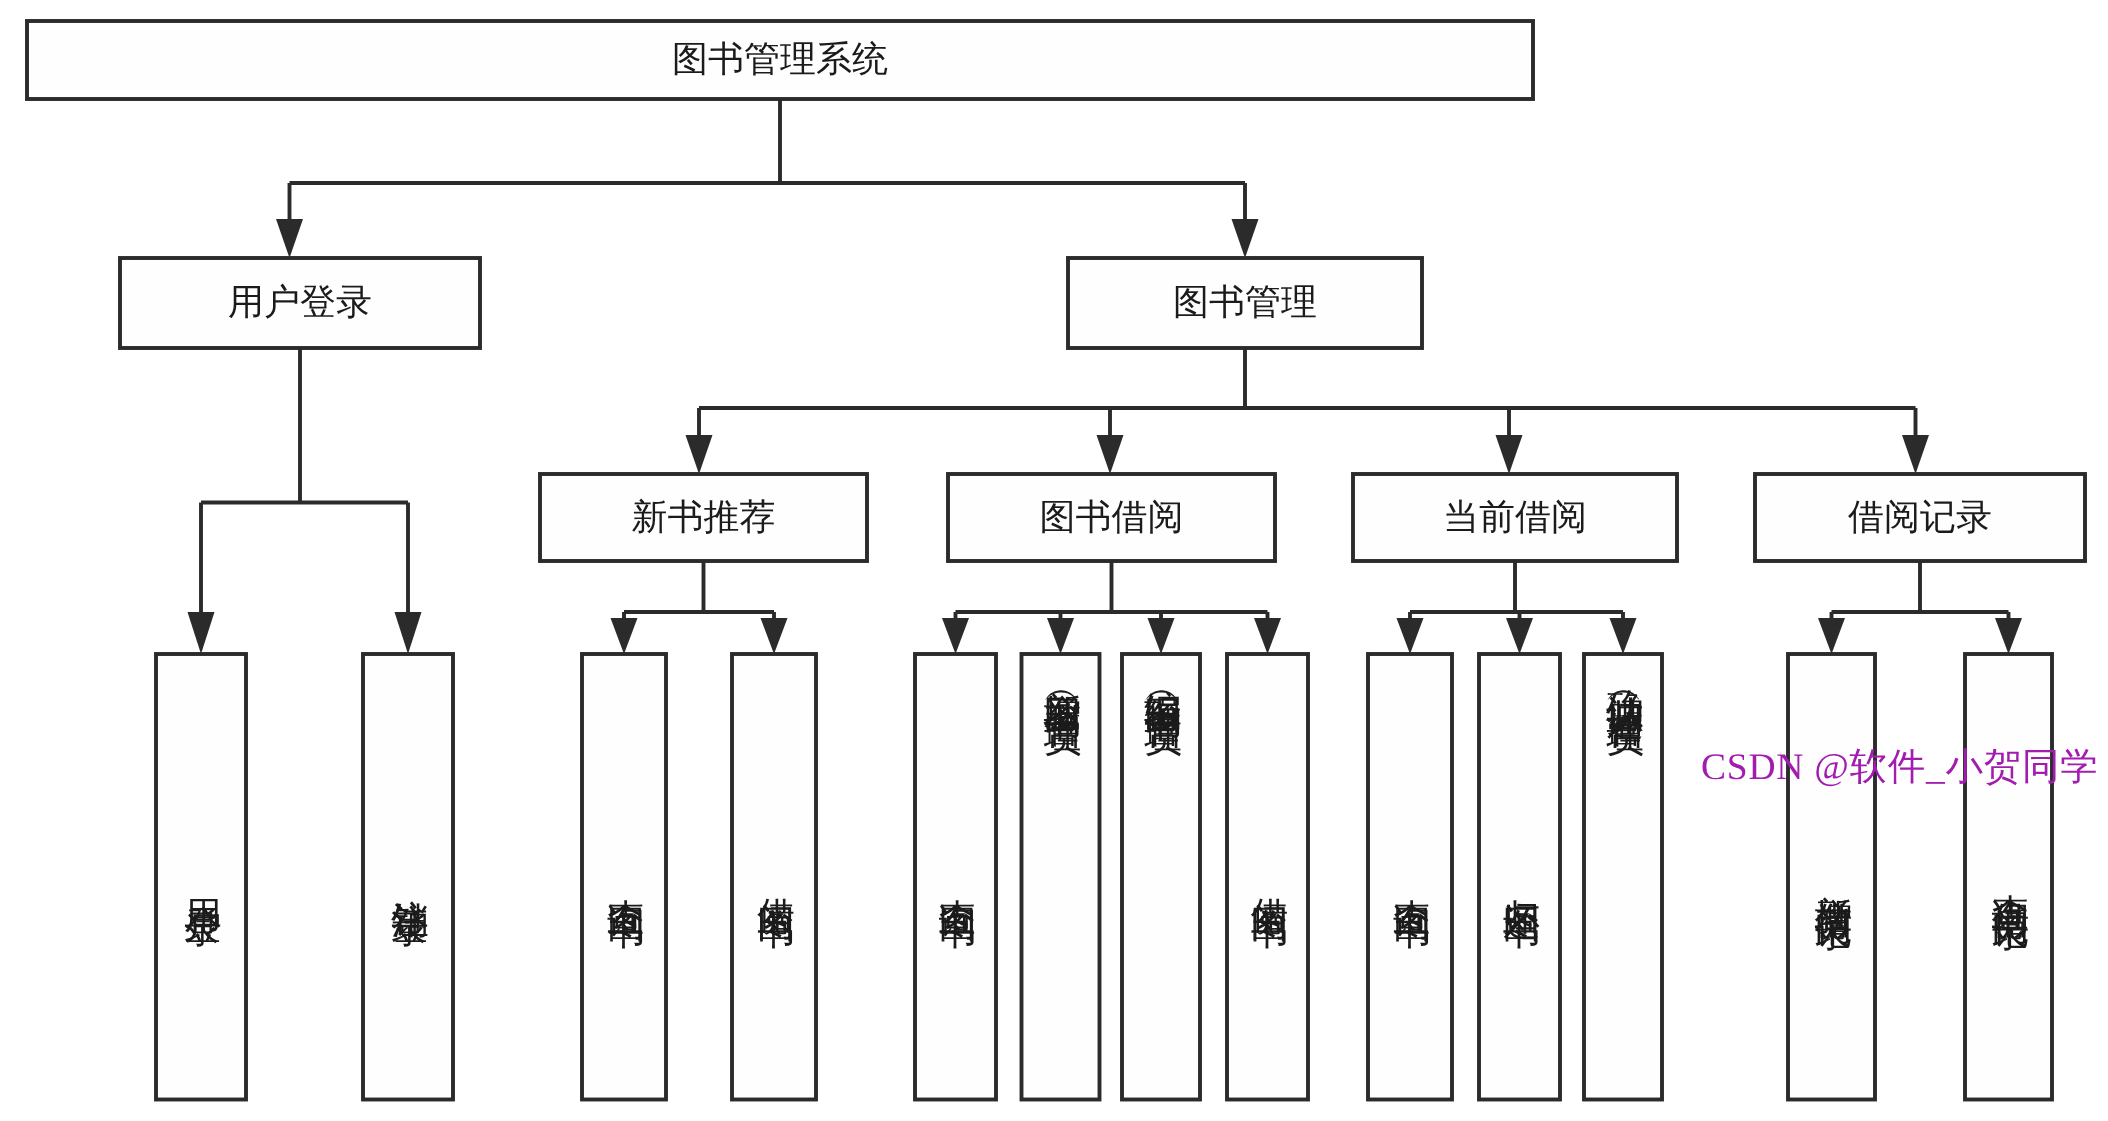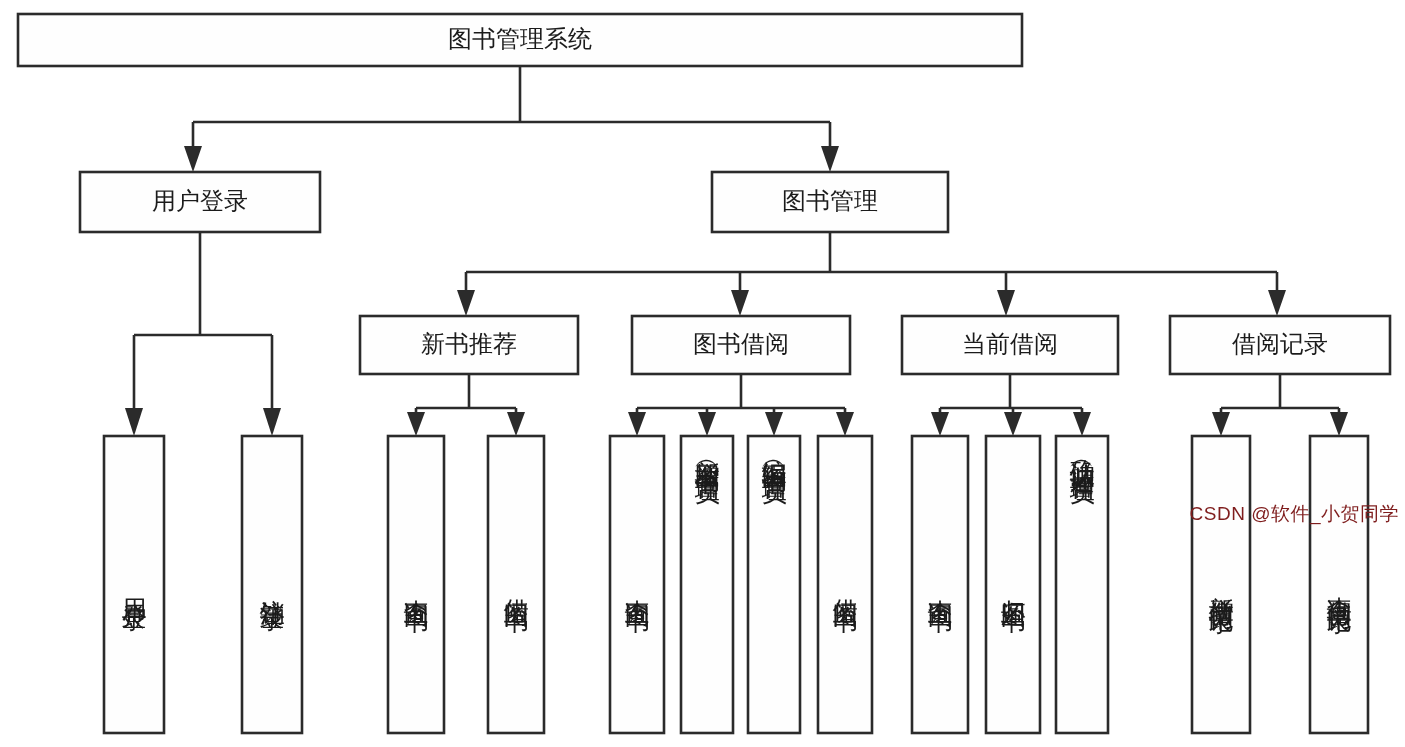--- a/index.html
+++ b/index.html
@@ -64,23 +64,23 @@
     line-height: 1.18;
     letter-spacing: 3px;
     color: #1b1b1b;
     white-space: nowrap;
     text-align: center;
   }
   .watermark {
     position: absolute;
     right: 6px;
     bottom: 4px;
-    font-family: Liberation Sans, sans-serif;
-    font-size: 19px;
-    color: #7f1d1d;
+    font-family: Liberation Serif, serif;
+    font-size: 25px;
+    color: #a21caf;
     letter-spacing: 0.5px;
     white-space: nowrap;
   }
 </style>
 </head>
 <body>
 
 <div id="diagram-root">
 
   <svg class="diagram-canvas" viewBox="0 0 1405 747">

